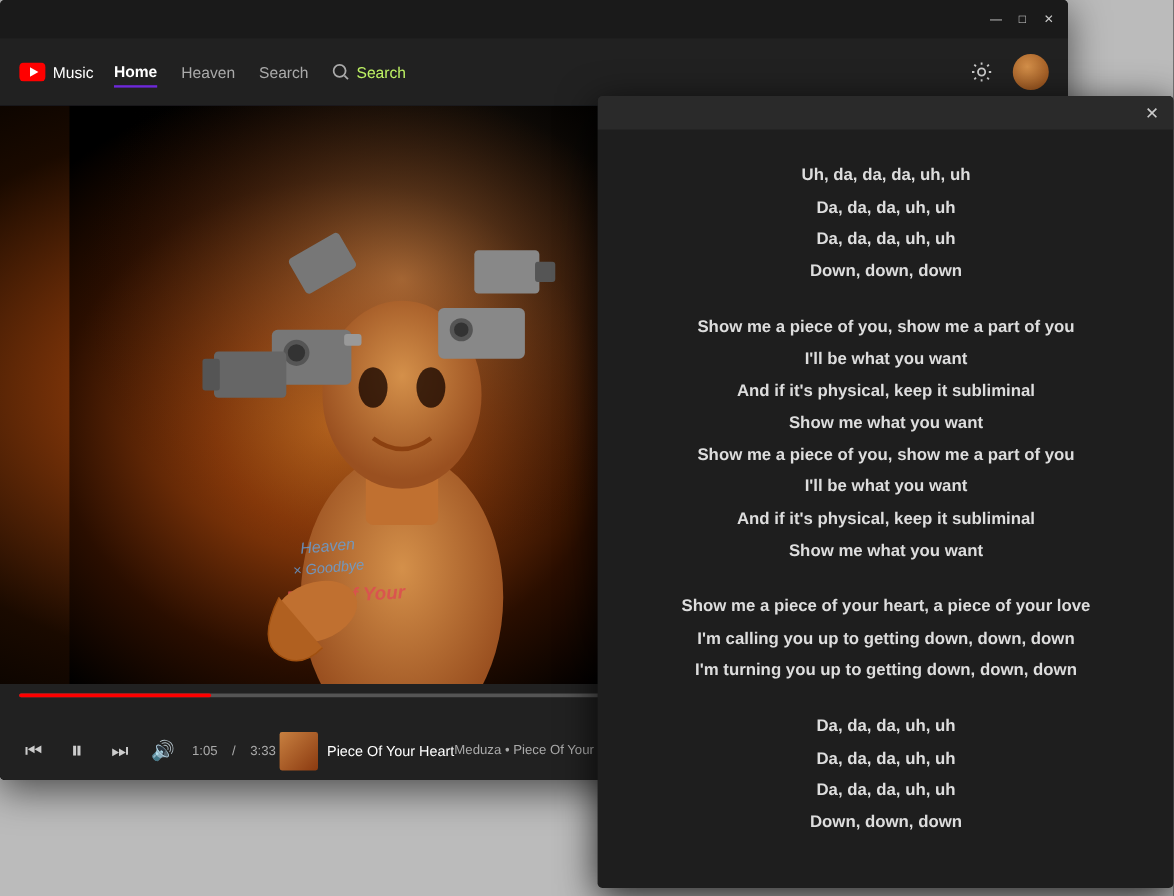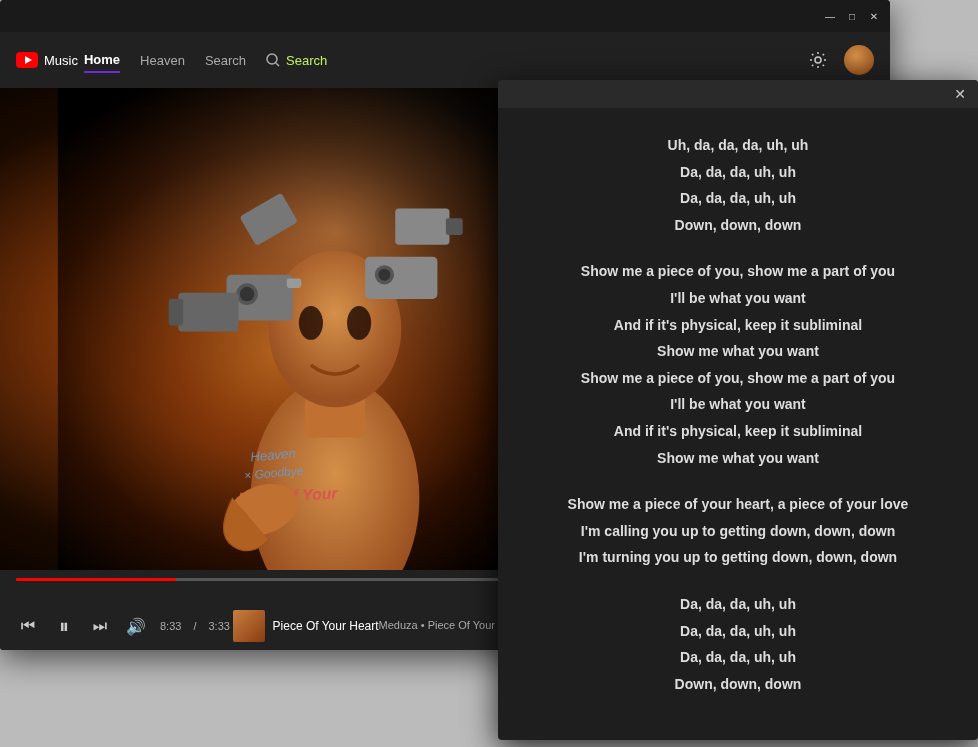--- a/index.html
+++ b/index.html
@@ -61,21 +61,21 @@
       display: flex;
       align-items: center;
       padding: 0 16px;
       justify-content: space-between;
       flex-shrink: 0;
     }
 
     .yt-topbar-left {
       display: flex;
       align-items: center;
-      gap: 6px;
+      gap: 17px;
     }
 
     .yt-logo {
       display: flex;
       align-items: center;
       gap: 6px;
     }
 
     .yt-logo-icon {
       width: 22px;
@@ -504,21 +504,21 @@
       <div class="yt-controls">
         <div class="progress-bar-container">
           <div class="progress-bar-fill"></div>
         </div>
         <div class="controls-bottom">
           <div class="controls-left">
             <div class="ctrl-btn">⏮</div>
             <div class="ctrl-btn play">⏸</div>
             <div class="ctrl-btn">⏭</div>
             <div class="ctrl-btn">🔊</div>
-            <span class="ctrl-time">8:33</span>
+            <span class="ctrl-time">1:05</span>
             <span class="ctrl-time">/</span>
             <span class="ctrl-time">3:33</span>
           </div>
           <div class="ctrl-track-info">
             <div class="ctrl-thumb"></div>
             <div class="ctrl-track-details">
               <span class="ctrl-track-title">Piece Of Your Heart</span>
               <span class="ctrl-track-sub">Meduza • Piece Of Your Heart • 2019</span>
             </div>
           </div>

